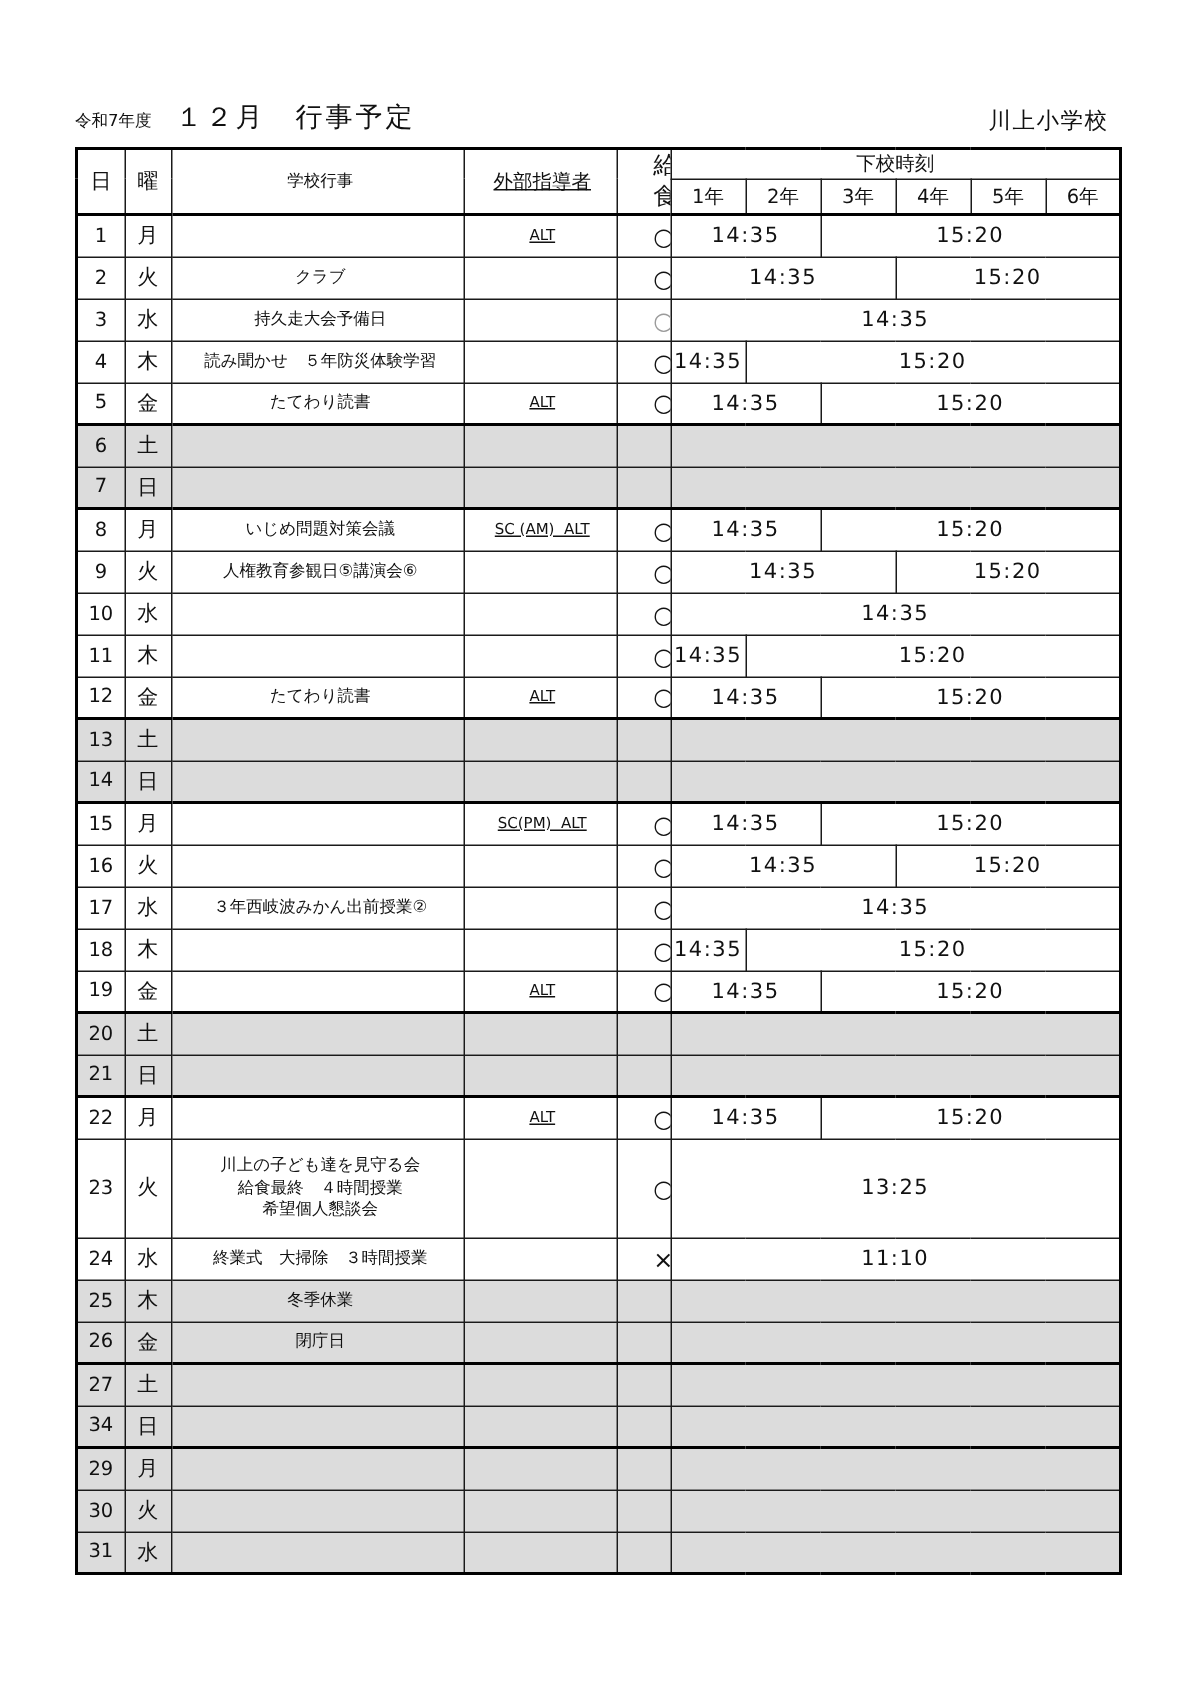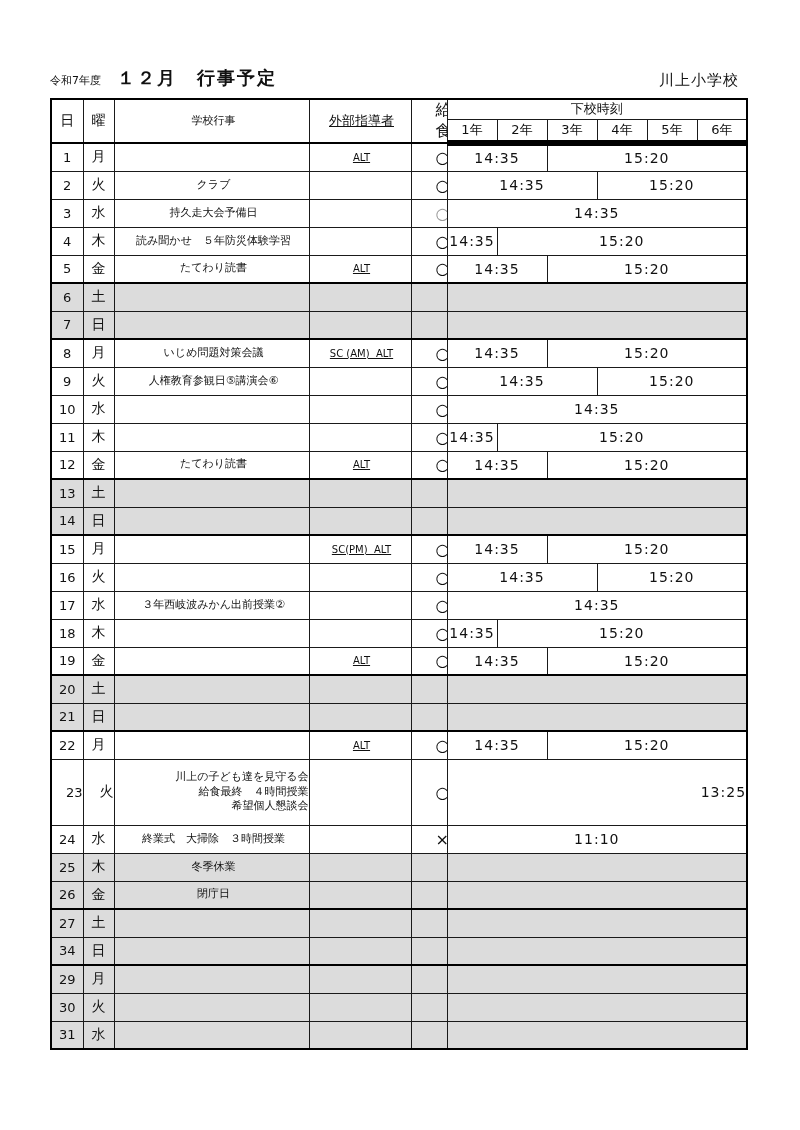--- a/index.html
+++ b/index.html
@@ -12,21 +12,21 @@
   }
   .page { padding:66px 0 0 50px; width:750px; }
 
   
   .titlebar {
     width:697px;
     display:flex; align-items:flex-end;
     margin-bottom:8px;
   }
   .fiscal-year { font-size:11px; padding-bottom:2px; }
-  .doc-title  { font-size:18px; font-weight:bold; letter-spacing:2px; margin-left:16px; }
+  .doc-title  { font-size:18px; font-weight:normal; letter-spacing:2px; margin-left:16px; }
   .school-name{ font-size:15px; margin-left:auto; padding-right:8px; letter-spacing:1px;font-family:Liberation Mono, monospace; }
 
   
   table.sched {
     border-collapse:collapse;
     table-layout:fixed;
     width:697px;
     border:2px solid #000;
   }
   .sched th, .sched td {
@@ -38,31 +38,31 @@
   
   col.w-day{width:32px} col.w-wd{width:31px} col.w-ev{width:195px}
   col.w-ins{width:102px} col.w-lunch{width:36px} col.w-yr{width:50px}
 
   
   .sched thead th { font-weight:normal; background:#fff; }
   .top-th   { font-size:14px; height:22px; }
   .lunch-th { font-size:11px; }
   .dismiss-th { font-size:13px; height:20px; border-bottom-width:1px; }
   .year-th  { font-size:13px; height:24px; }
-  thead tr:last-child th { border-bottom:6px solid #000000; }
+  thead tr:last-child th { border-bottom:2px solid #000000; }
   tbody tr:first-child td { border-top:2px solid #000; }
 
   
   .c-ev  { border-left-width:2px; }
   .c-ins { border-left-width:2px; }
   .c-lunch { border-left-width:2px; border-right-width:2px;padding-left:24px; }
 
   
   tbody td { height:28px; }
-  tr.tall td { height:66px;text-align:right; }
+  tr.tall td { height:66px; }
   .c-day { font-size:13px; }
   .c-wd  { font-size:14px; }
   .c-ev  {
     text-align:left; font-size:11px; padding-left:4px;
     white-space:pre-line; line-height:1.35;
   }
   .c-ins {
     text-align:left; font-size:10px; padding-left:3px; white-space:pre;text-decoration:underline;
   }
   .c-lunch { font-size:16px; }

